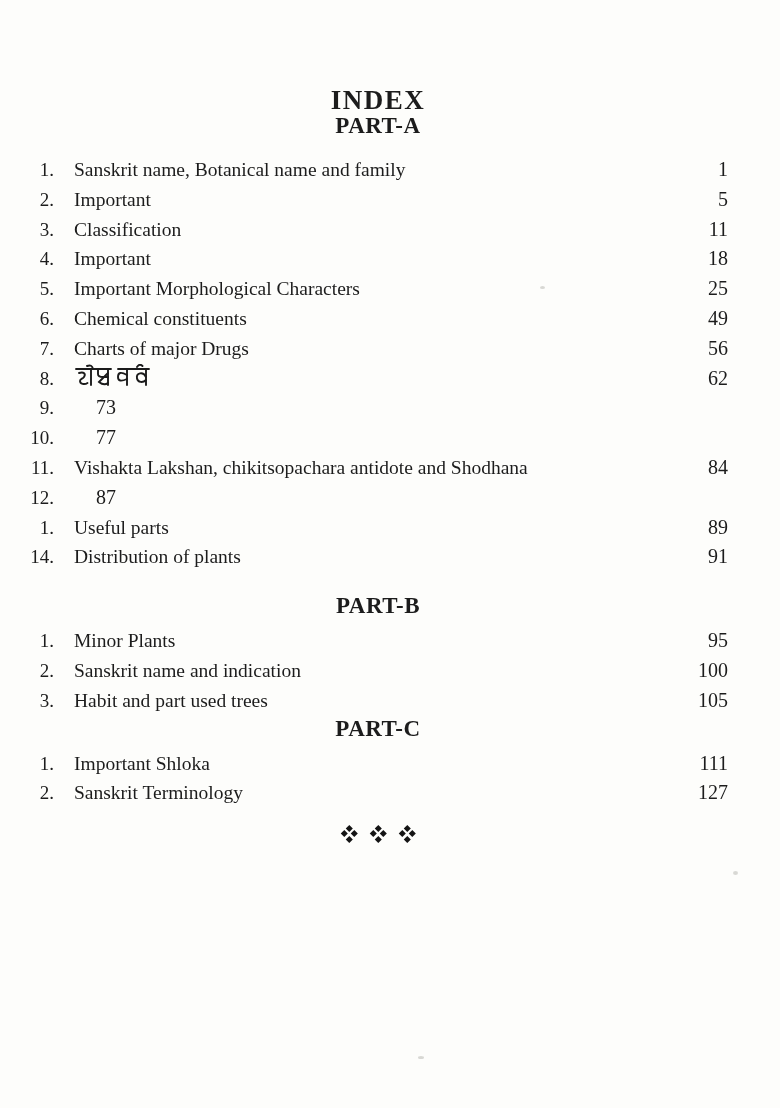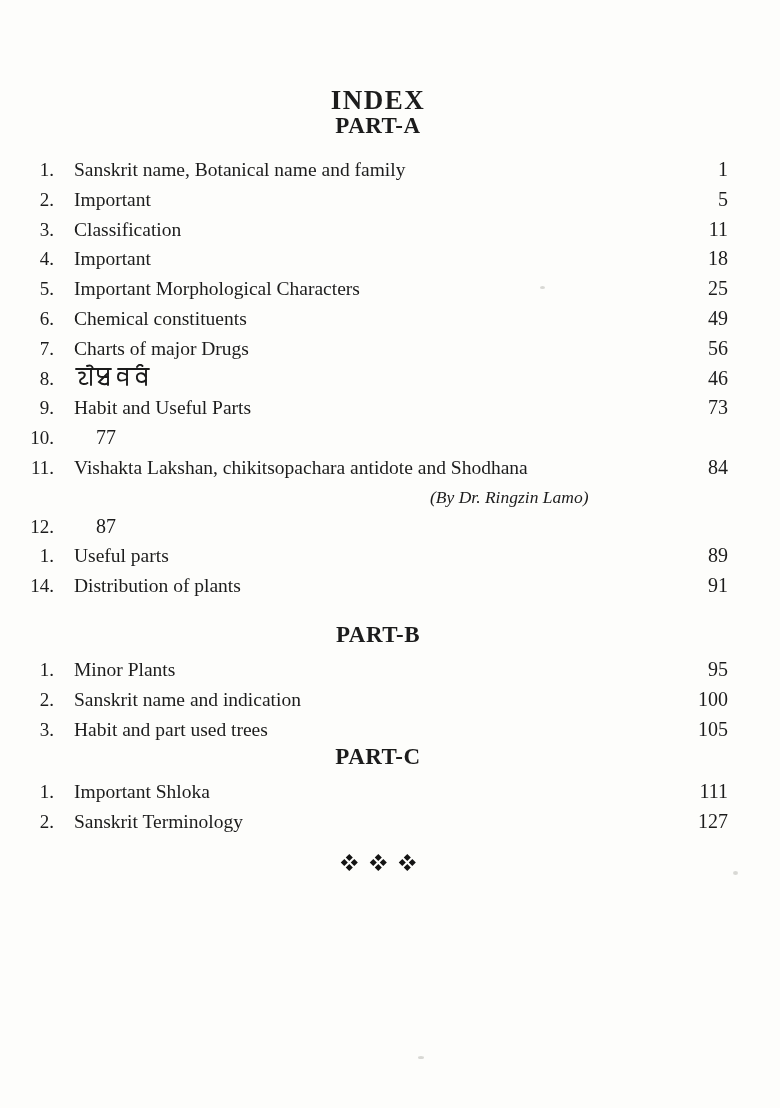--- a/index.html
+++ b/index.html
@@ -149,37 +149,35 @@
                 <path d="M34 5 V21"></path>
                 <path d="M34 9 L25 18 q5 4 9 1"></path>
                 <path d="M44 5 H75"></path>
                 <path d="M63 3 q2.5 -4 5.5 -1"></path>
                 <path d="M53 5 V21"></path>
                 <path d="M53 11 q-9 -5 -9 2 q0 6 9 2"></path>
                 <path d="M72 5 V21"></path>
                 <path d="M72 13 c-3 -6 -10 -4 -9 1.5 c0.8 4 6 4.5 9 1.5"></path>
               </g>
             </svg></span>
-          <span class="pageno">46</span>
+          <span class="pageno">62</span>
         </div>
         <div class="row">
           <span class="num">9.</span>
-          <span class="entry-title">Habit and Useful Parts</span>
           <span class="pageno">73</span>
         </div>
         <div class="row">
           <span class="num">10.</span>
           <span class="pageno">77</span>
         </div>
         <div class="row">
           <span class="num">11.</span>
           <span class="entry-title">Vishakta Lakshan, chikitsopachara antidote and Shodhana</span>
           <span class="pageno">84</span>
         </div>
-        <div class="byline">(By Dr. Ringzin Lamo)</div>
         <div class="row">
           <span class="num">12.</span>
           <span class="pageno">87</span>
         </div>
         <div class="row">
           <span class="num">1.</span>
           <span class="entry-title">Useful parts</span>
           <span class="pageno">89</span>
         </div>
         <div class="row">

